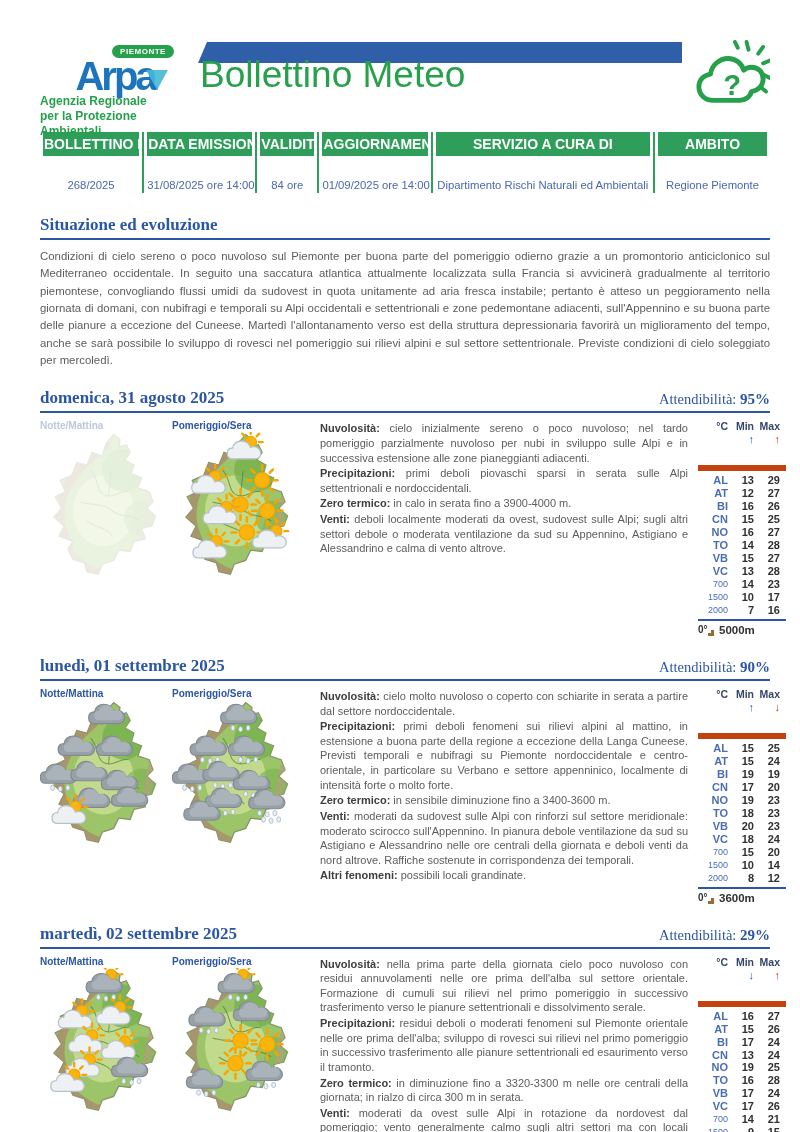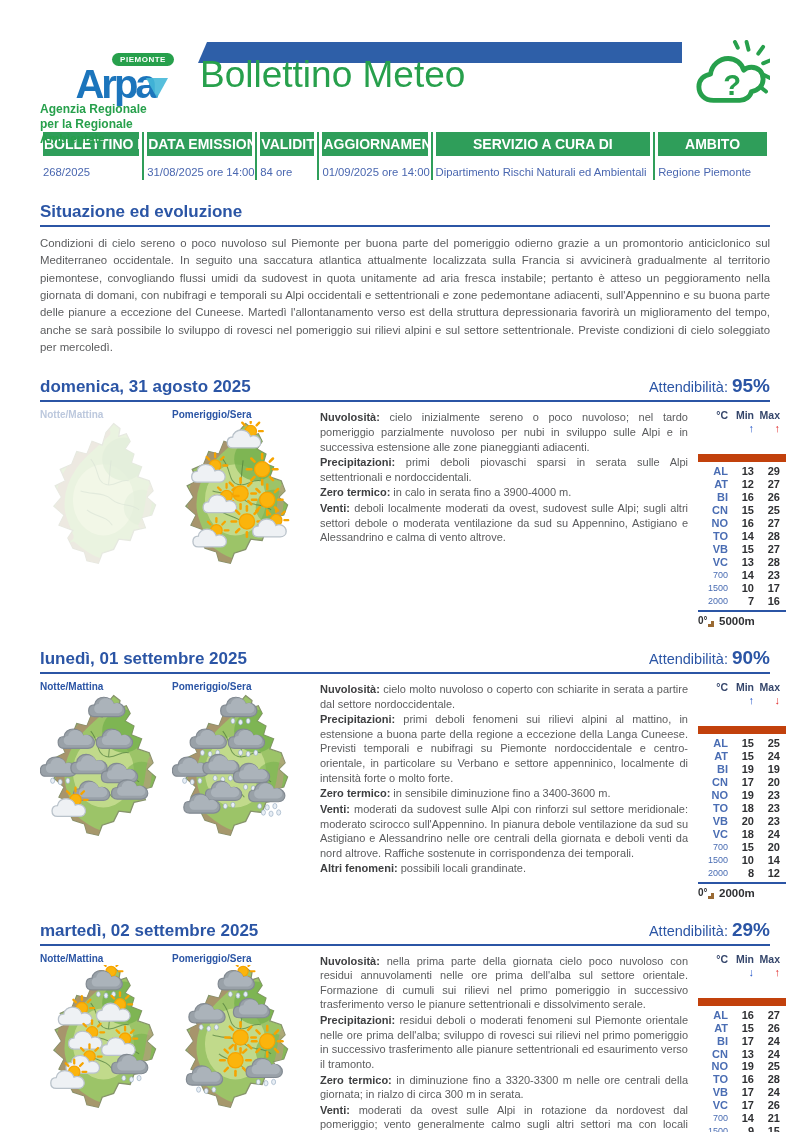--- a/index.html
+++ b/index.html
@@ -3,21 +3,21 @@
 <meta charset="utf-8">
 <style>
   * { margin:0; padding:0; box-sizing:border-box; }
   html,body { background:#ffffff; }
   body { font-family:"Liberation Sans", sans-serif; }
   .page { width:800px; height:1132px; overflow:hidden; position:relative; background:#fff;
           padding:40px 30px 0 40px; }
 
   
   .hdr { position:relative; height:76px; }
-  .logo { position:absolute; left:0; top:8px; width:150px; text-align:center; }
+  .logo { position:absolute; left:0; top:0; width:150px; text-align:center; }
   .logo-badge { display:inline-block; background:#27a04c; color:#fff; font-weight:bold;
                 font-size:8px; padding:2px 8px; border-radius:7px; letter-spacing:.5px;
                 position:relative; left:28px; }
   .logo-arpa { font-size:40px; font-weight:bold; color:#1c75bc; letter-spacing:-3px;
                line-height:.9; position:relative; }
   .logo-tri { position:absolute; width:0; height:0; border-left:11px solid transparent;
               border-right:11px solid transparent; border-top:20px solid #45b8d8;
               right:22px; bottom:4px; opacity:.9; }
   .logo-sub { color:#27a04c; font-weight:bold; font-size:12px; line-height:1.25; text-align:left;
               padding-right:4px; }
@@ -26,28 +26,28 @@
   .hdr-title { position:absolute; left:160px; top:14px; font-size:37px; color:#27a04c; }
   .hdr-icon { position:absolute; right:0; top:0; }
 
   
   .infobar { display:flex; margin-top:16px; }
   .info-col { padding:0 3px; }
   .info-col + .info-col { border-left:2px solid #2f9e5a; }
   .ic1{width:14%;} .ic2{width:15.5%;} .ic3{width:8.5%;} .ic4{width:15.5%;} .ic5{width:30.5%;} .ic6{width:16%;}
   .info-head { background:#2f9e5a; color:#fff; font-weight:bold; font-size:14px; text-align:center;
                padding:4px 1px; white-space:nowrap; }
-  .info-val { color:#4a67b0; font-size:11.3px; text-align:left; padding:10px 0 2px; white-space:nowrap; }
+  .info-val { color:#4a67b0; font-size:11.3px; text-align:center; padding:23px 0 2px; white-space:nowrap; }
 
   
   .section-head { display:flex; justify-content:space-between; align-items:flex-end;
-                  border-bottom:2.5px solid #2b55a5; padding-bottom:3px; }
+                  border-bottom:2.5px solid #2b55a5; padding-bottom:3px;font-family:Liberation Serif, serif; }
   .sec-title { color:#2b55a5; font-weight:bold; font-size:17px; }
   .attend { color:#2b55a5; font-size:14.5px; }
-  .attend b { font-size:19px; }
+  .attend b { font-size:15px; }
   .sit-head { margin-top:22px; }
   .sit-text { margin-top:8px; color:#5b5c5e; font-size:11.4px; line-height:1.52; text-align:justify; }
 
   .day-section { margin-top:19px; }
   .day-body { display:flex; margin-top:7px; }
   .maps { width:270px; display:flex; flex-shrink:0; }
   .map { width:132px; }
   .map-label { font-size:10px; font-weight:bold; color:#2b55a5; margin-bottom:1px; }
   .map.faded .map-label { color:#bcc8dd; }
   .map.faded svg.region { opacity:.20; }
@@ -57,21 +57,21 @@
   .fore-label { font-weight:bold; color:#3e3f41; }
 
   
   .temp-table { width:88px; flex-shrink:0; margin-left:4px; margin-right:-16px; }
   .tt-grid { display:grid; grid-template-columns:30px 26px 26px; }
   .tt-head { color:#35466b; font-size:10.5px; font-weight:bold; text-align:right; }
   .tt-head span { display:block; }
   .tt-arrows { margin:1px 0 2px; }
   .tt-arrows span { text-align:right; font-weight:bold; font-size:11px; }
   .arr-blue { color:#2456c9; } .arr-red { color:#e02b2b; }
-  .tt-rows { border-top:8px solid #c2410c; border-bottom:2px solid #2b55a5; padding:3px 0 2px;margin-top:20px; }
+  .tt-rows { border-top:6px solid #c2410c; border-bottom:2px solid #2b55a5; padding:3px 0 2px;margin-top:20px; }
   .tt-row span { text-align:right; font-size:11px; line-height:1.18; }
   .tt-prov { color:#4a6db3; font-weight:bold; }
   .tt-alt { color:#4a6db3; font-size:9px !important; padding-top:1px; }
   .tt-val { color:#2f3033; font-weight:bold; }
   .tt-zero { display:flex; align-items:center; gap:3px; padding-top:3px; justify-content:flex-start; }
   .tt-zero b { color:#2f3033; font-size:11.5px; }
 
   
   .tend-body { display:flex; margin-top:8px; }
   .tend-text { flex:1; color:#5b5c5e; font-size:11.2px; line-height:1.45; text-align:justify; padding-right:10px; }
@@ -83,21 +83,21 @@
 
   <div class="hdr">
     <div class="logo">
       <span class="logo-badge">PIEMONTE</span>
       <div class="logo-arpa">
         <span>Arpa</span>
         <span class="logo-tri"></span>
       </div>
       <div class="logo-sub">
         <div>Agenzia Regionale</div>
-        <div>per la Regionale Ambientale</div>
+        <div>per la Protezione Ambientali</div>
       </div>
     </div>
     <div class="blue-bar"></div>
     <div class="hdr-title">Bollettino Meteo</div>
     <div class="hdr-icon">
       <svg width="78" height="72" viewBox="0 0 80 74">
         <g stroke="#27a04c" stroke-width="4" stroke-linecap="round">
           <line x1="58" y1="10" x2="56" y2="2"></line>
             <line x1="68" y1="14" x2="73" y2="7"></line>
           <line x1="73" y1="24" x2="80" y2="21"></line>
@@ -689,21 +689,21 @@
                 <span class="tt-alt">2000</span>
                 <span class="tt-val">8</span>
                 <span class="tt-val">12</span>
               </div>
             </div>
             <div class="tt-zero">
               <svg width="18" height="13" viewBox="0 0 18 13">
                 <text x="0" y="9" font-size="10" font-weight="bold" fill="#2f3033" font-family="Liberation Sans, sans-serif">0°</text>
                 <path d="M7,12 L10,12 10,9 13,9 13,6 16,6 16,12 Z" fill="#9a6a33"></path>
               </svg>
-              <b>2000m</b>
+              <b>3600m</b>
             </div>
           </div>
         </div>
       </section>
       <section class="day-section">
         <div class="section-head">
           <div class="sec-title">martedì, 02 settembre 2025</div>
           <div class="attend"><span>Attendibilità: </span><b>29%</b></div>
         </div>
         <div class="day-body">

